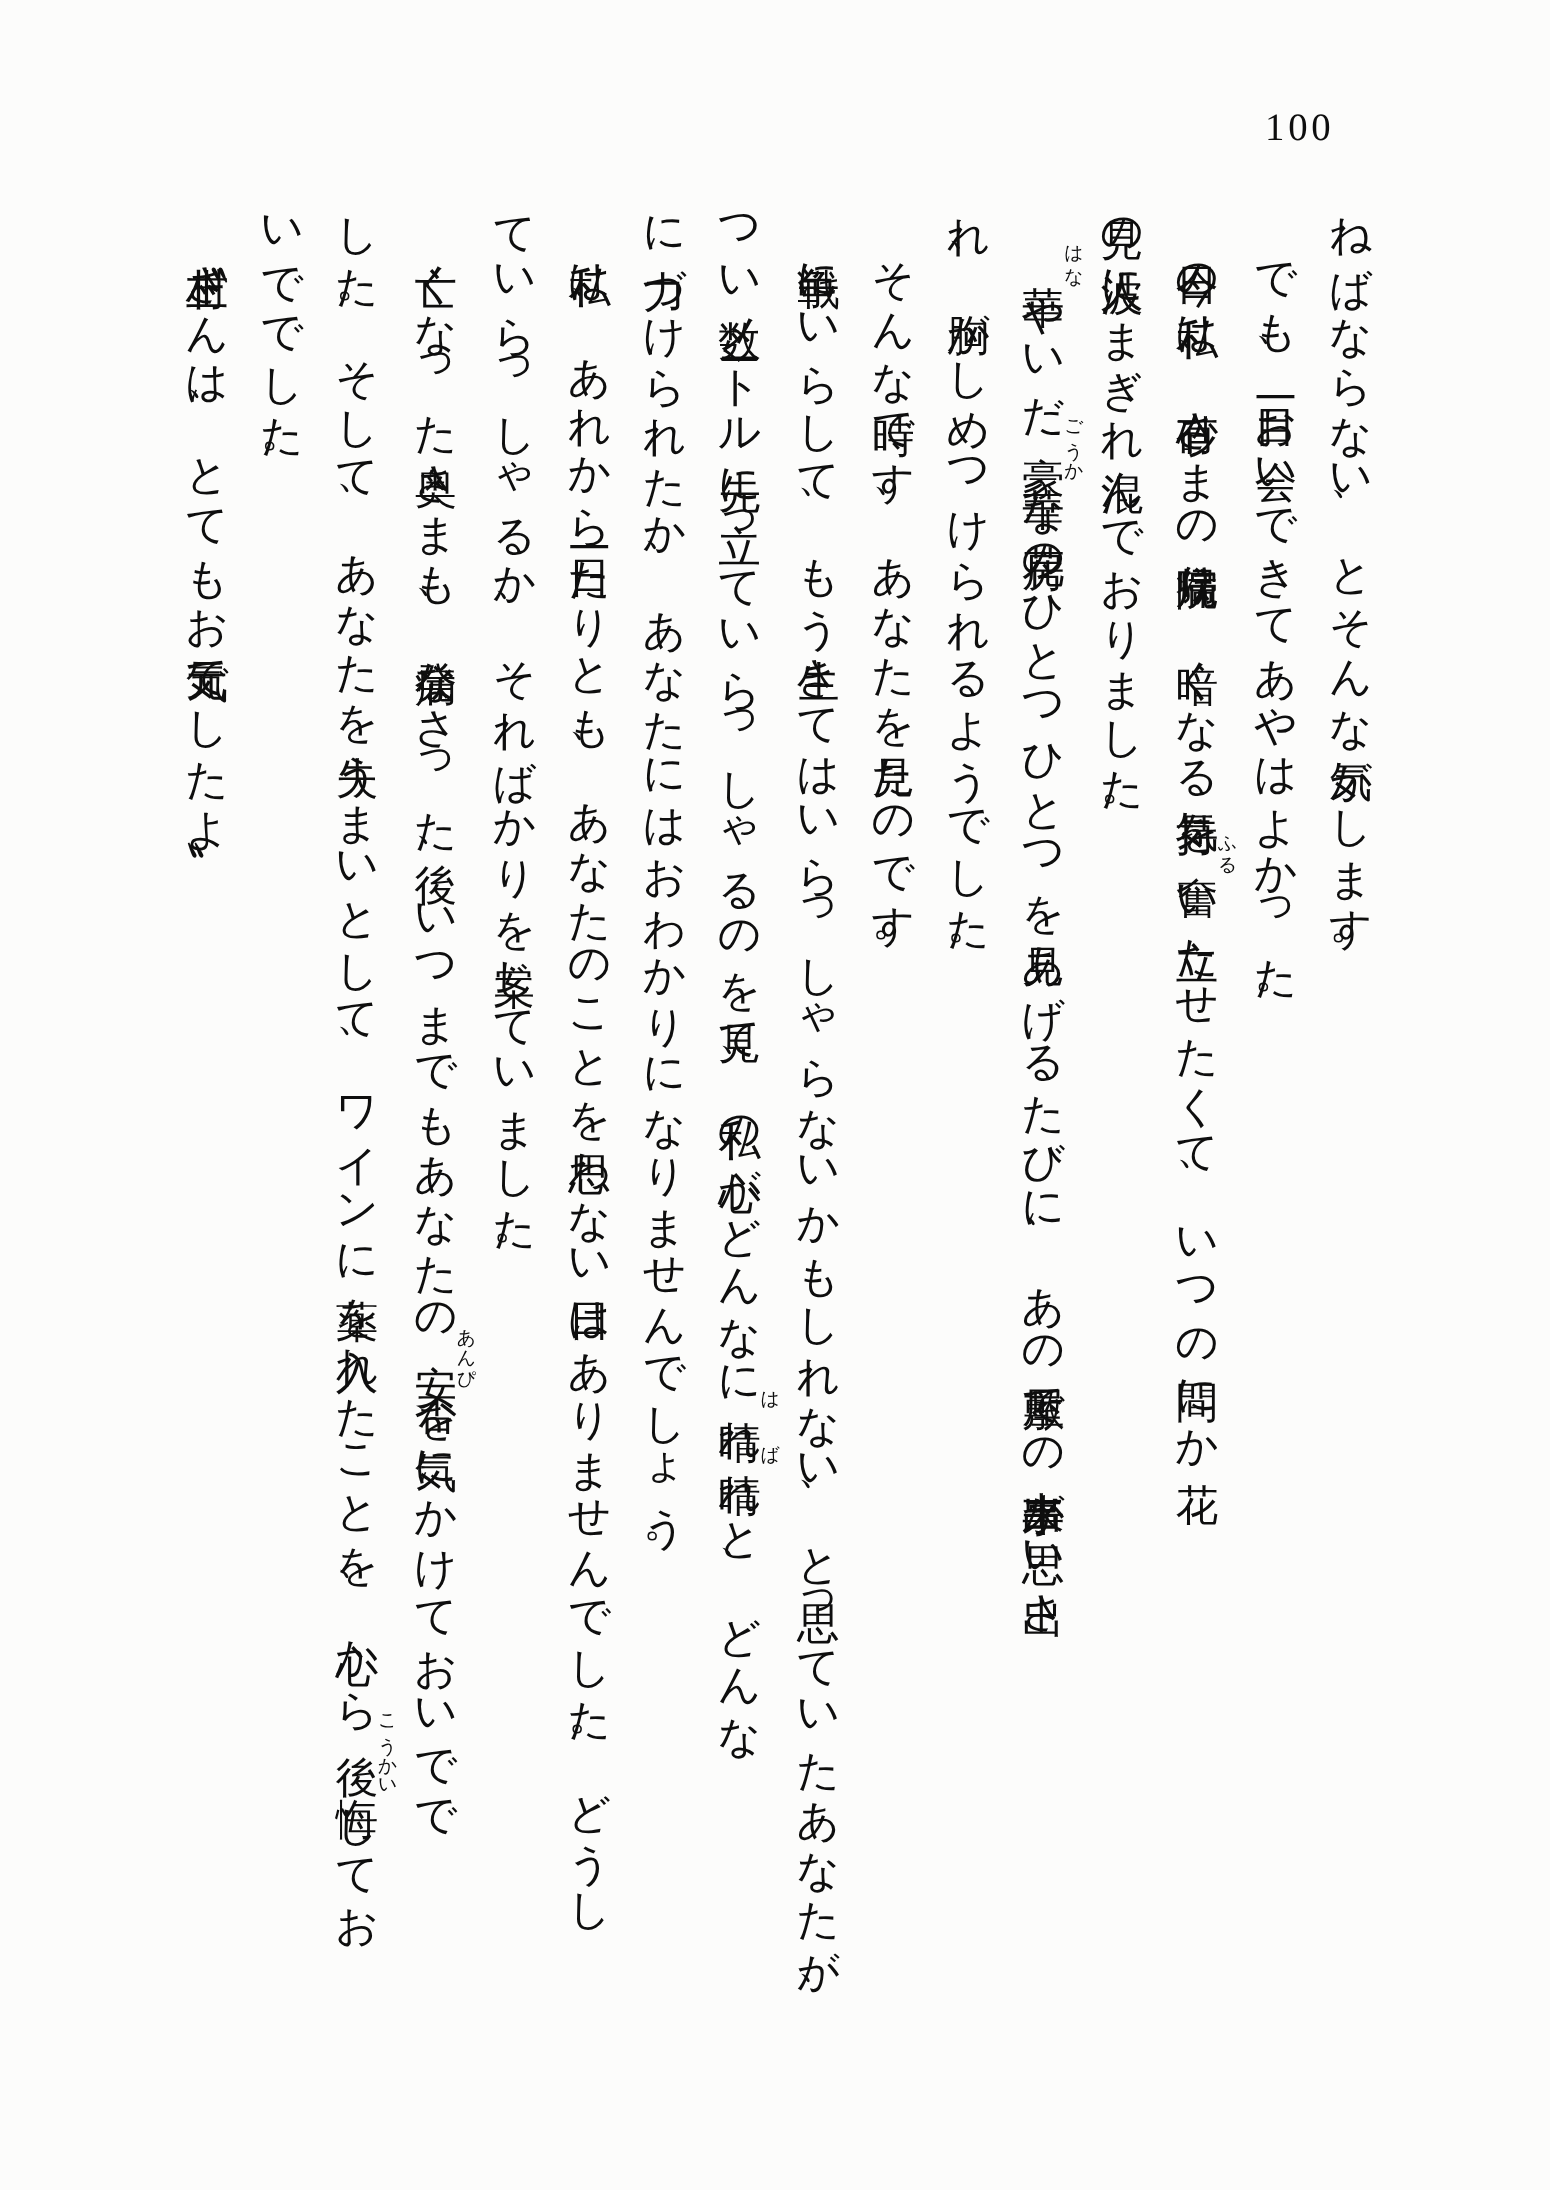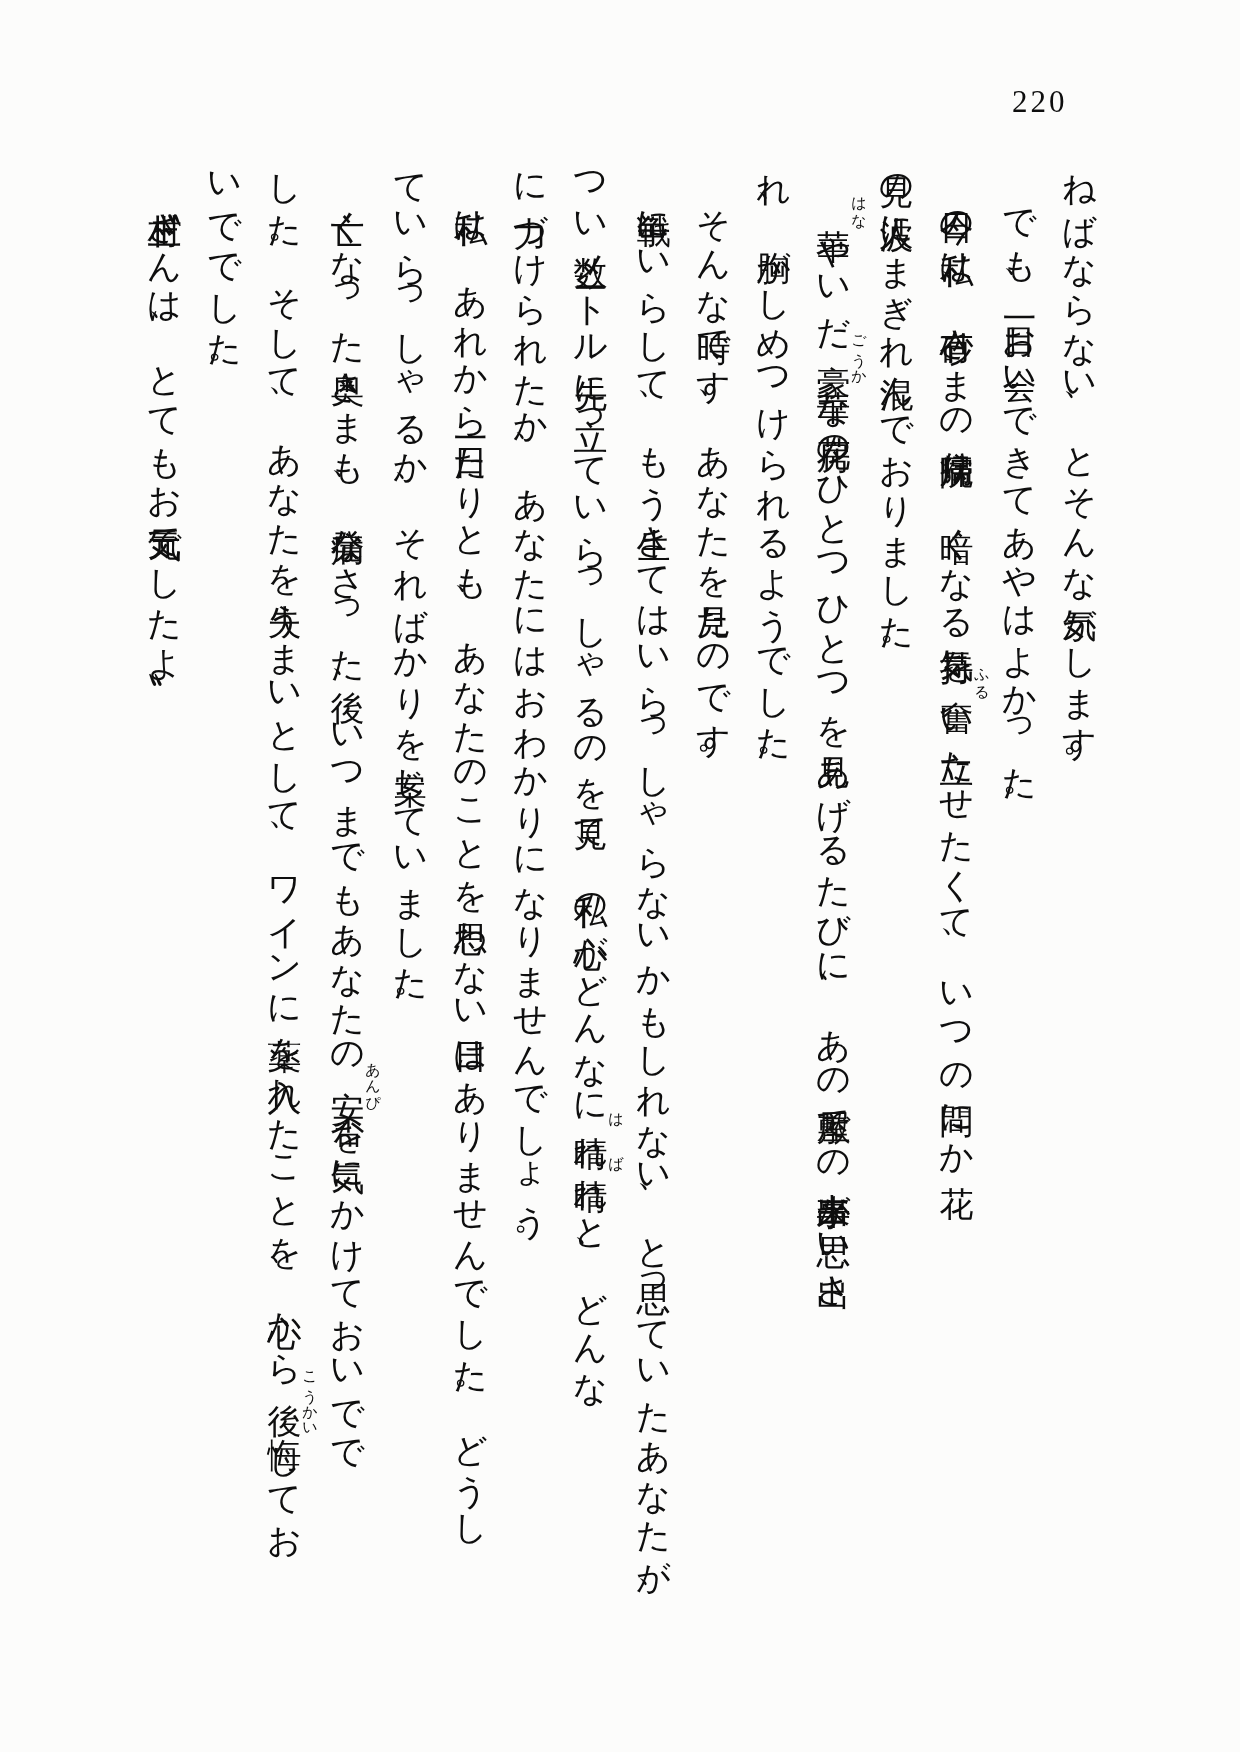--- a/index.html
+++ b/index.html
@@ -52,21 +52,21 @@
   rt {
     font-size: 15px;
     letter-spacing: 0;
     line-height: 1;
   }
 </style>
 </head>
 <body>
 
 <div class="page" style="background: rgb(252, 252, 251); color: rgb(14, 14, 14);">
-  <div class="page-number">220</div>
+  <div class="page-number">100</div>
 
   <div class="text-block">
       <p class="line">ねばならない、とそんな気がします。</p>
       <p class="line indent">でも、一目お会いできてあやはよかった。</p>
       <p class="line indent">今日の私は、有砂さまの病院帰り、暗くなる気持を<ruby>奮<rt>ふる</rt></ruby>い立たせたくて、いつの間にか花</p>
       <p class="line">見の人波にまぎれ混んでおりました。</p>
       <p class="line indent"><ruby>華<rt>はな</rt></ruby>やいだ<ruby>豪華<rt>ごうか</rt></ruby>な花房のひとつひとつを見あげるたびに、あの屋敷での出来事が思い出さ</p>
       <p class="line">れ、胸がしめつけられるようでした。</p>
       <p class="line indent">そんな時です、あなたを見たのです。</p>
       <p class="line indent">戦争にいらして、もう生きてはいらっしゃらないかもしれない、と思っていたあなたが、</p>

